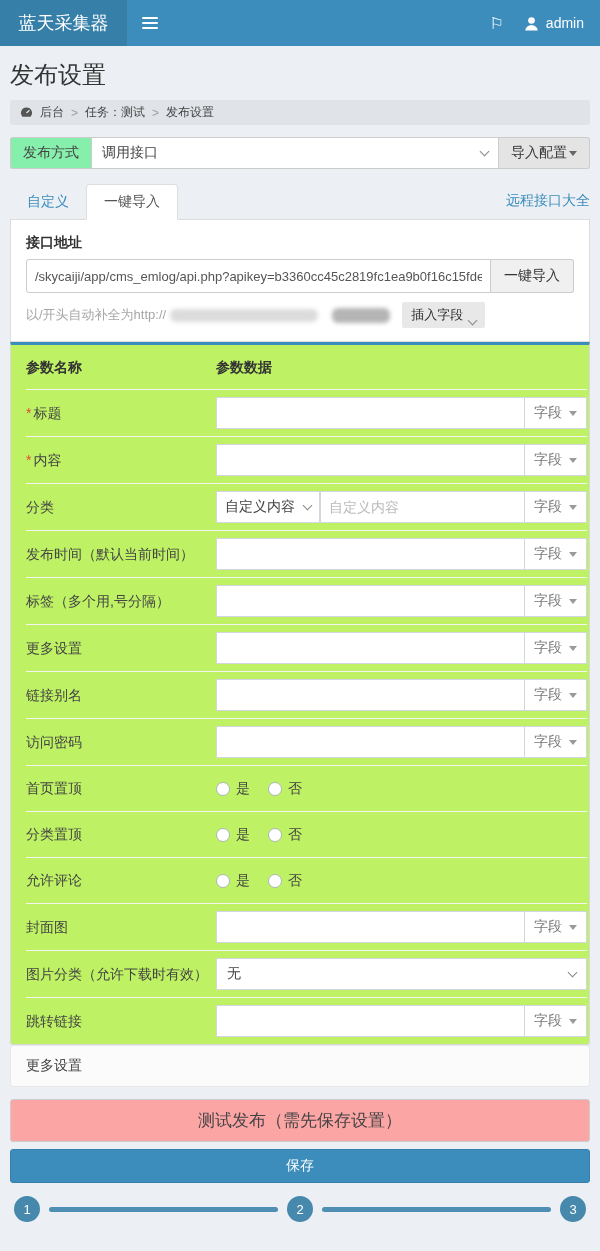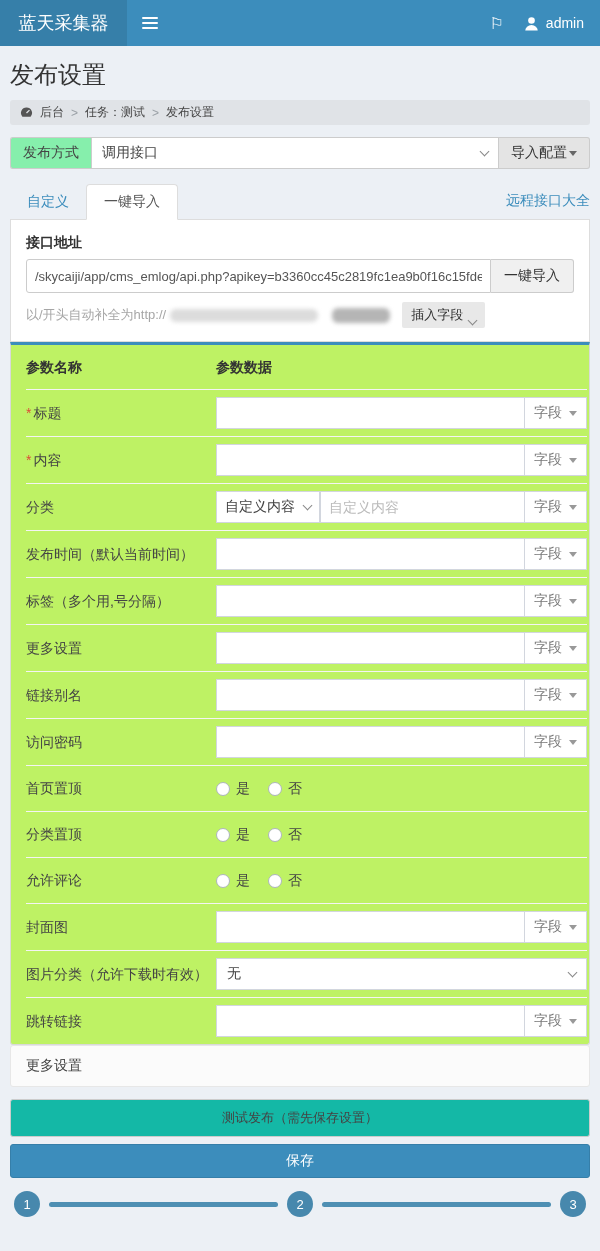--- a/index.html
+++ b/index.html
@@ -84,22 +84,22 @@
                  display: flex; align-items: center; padding: 0 8px; gap: 4px; cursor: pointer; }
   .mini-select .grow, .full-select .grow { flex: 1; }
   .full-select { width: 100%; height: 32px; border: 1px solid #d2d6de; background: #fff;
                  display: flex; align-items: center; padding: 0 10px; cursor: pointer; }
   .radio-group { display: flex; align-items: center; gap: 18px; }
   .radio-opt { display: flex; align-items: center; gap: 6px; cursor: pointer; }
   .radio-circle { width: 14px; height: 14px; border: 1px solid #adb5bd; border-radius: 50%; background: #fff; }
   
   .more-panel { background: #fbfbfb; border: 1px solid #e7e7e7; border-radius: 3px;
                 padding: 11px 15px; color: #444; cursor: pointer; }
-  .test-btn { margin-top: 12px; width: 100%; background: #14b8a6; border: 1px solid #ccc; border-radius: 3px;
-              padding: 9px 0; text-align: center; color: #444; font-size: 13px; cursor: pointer; font-family: inherit; }
+  .test-btn { margin-top: 12px; width: 100%; background: #fca5a5; border: 1px solid #ccc; border-radius: 3px;
+              padding: 9px 0; text-align: center; color: #444; font-size: 17px; cursor: pointer; font-family: inherit; }
   .save-btn { margin-top: 7px; width: 100%; background: #3c8dbc; border: 1px solid #367fa9; border-radius: 3px;
               padding: 7px 0; text-align: center; color: #fff; font-size: 14px; cursor: pointer; font-family: inherit; }
   .steps { margin-top: 13px; padding: 0 4px; }
   .steps-track { display: flex; align-items: center; }
   .step-circle { width: 26px; height: 26px; flex: none; border-radius: 50%; background: #4788ad;
                  color: #fff; font-size: 13px; display: flex; align-items: center; justify-content: center; }
   .step-line { flex: 1; height: 5px; background: #4e8fb3; border-radius: 3px; margin: 0 9px; }
   svg { display: block; }
 </style>
 </head>

